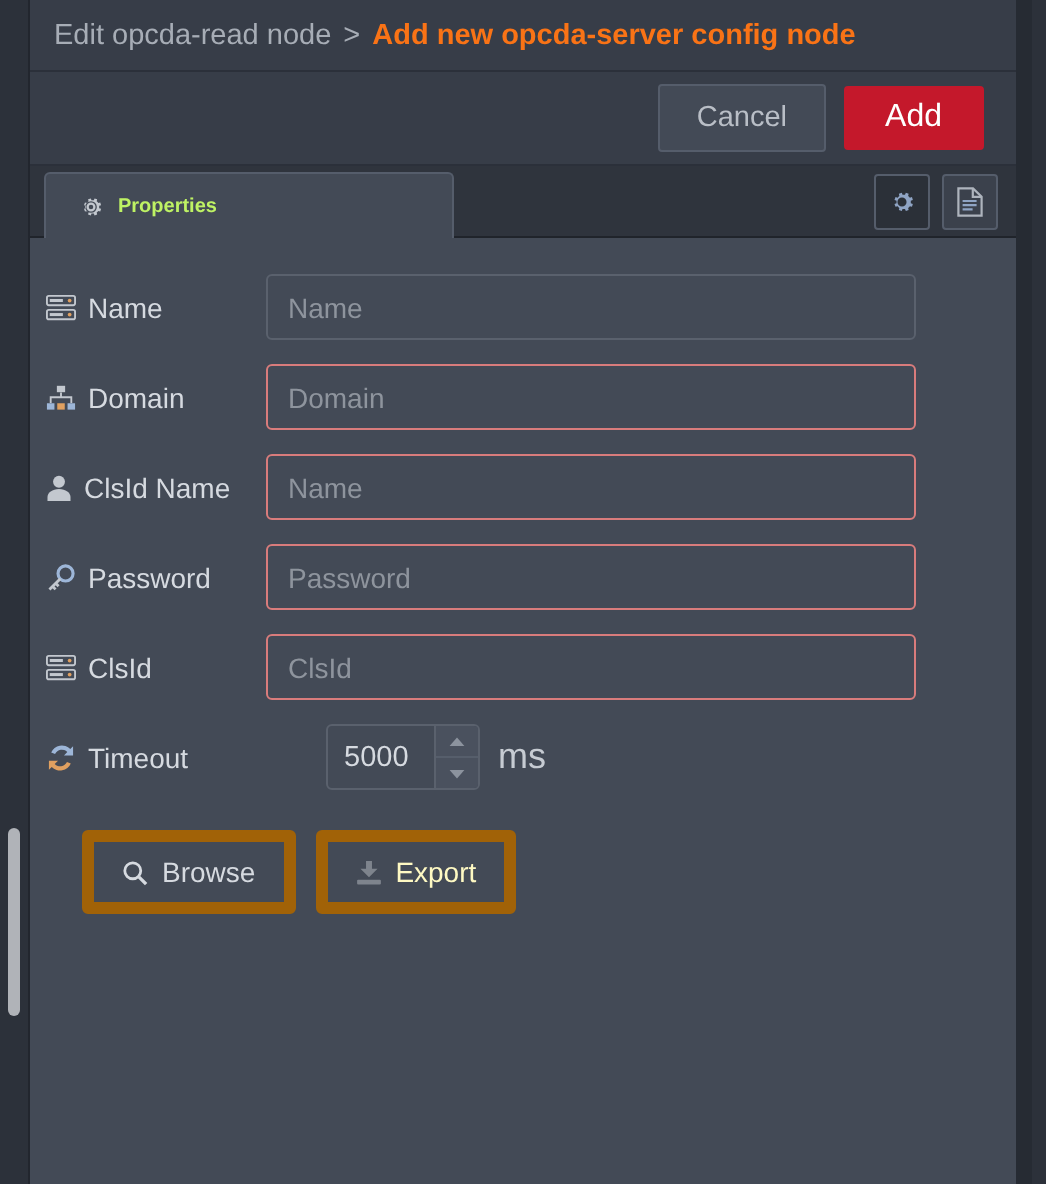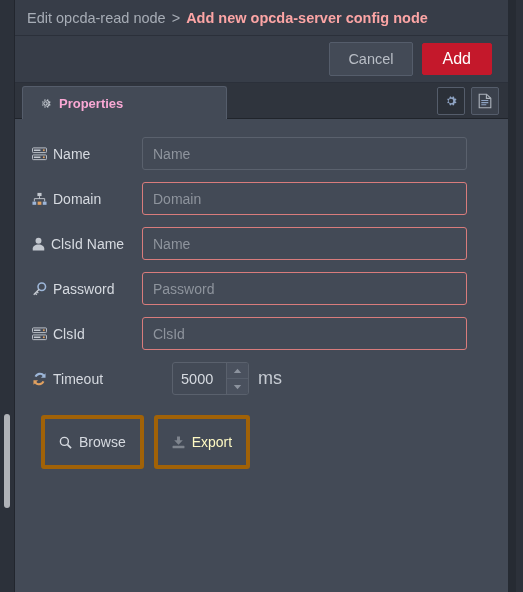--- a/index.html
+++ b/index.html
@@ -54,21 +54,21 @@
   
   .header {
     height: 36px;
     border-bottom: 1px solid #2b303a;
     display: flex; align-items: center;
     padding-left: 12px;
     background: #373d48;
   }
   .crumb-prev { color: #a7adb6; font-size: 14.5px; }
   .crumb-sep  { color: #a7adb6; font-size: 14.5px; margin: 0 6px; }
-  .crumb-cur  { color: #fca5a5; font-size: 14.5px; font-weight: bold; }
+  .crumb-cur  { color: #f97316; font-size: 14.5px; font-weight: bold; }
 
   
   .actionbar {
     height: 47px;
     border-bottom: 1px solid #2b303a;
     display: flex; align-items: center; justify-content: flex-end;
     padding-right: 16px;
     gap: 9px;
     background: #373d48;
   }
@@ -104,21 +104,21 @@
     background: #434a56;
     border: 1px solid #555d6b;
     border-bottom: none;
     border-radius: 3px 3px 0 0;
     display: flex; align-items: center;
     padding-left: 16px;
     gap: 7px;
     cursor: pointer;
   }
   .tab-label {
-    color: #f9a8d4; font-size: 13px; font-weight: bold;
+    color: #bef264; font-size: 10px; font-weight: bold;
   }
   .tabtools {
     position: absolute; right: 9px; top: 4px;
     display: flex; gap: 6px;
   }
   .tool-btn {
     width: 28px; height: 28px;
     display: flex; align-items: center; justify-content: center;
     border: 1px solid #555d6b;
     border-radius: 2px;
@@ -129,21 +129,21 @@
 
   
   .form {
     padding: 18px 0 0 0;
     background: #434a56;
     height: calc(592px - 36px - 47px - 36px);
   }
   .row {
     display: flex; align-items: center;
     margin-bottom: 12px;
-    padding-left: 17px;
+    padding-left: 8px;
   }
   .lbl {
     width: 110px;
     color: #d6dae0;
     font-size: 14px;
     display: flex; align-items: center; gap: 6px;
     flex: 0 0 110px;
   }
   .field {
     width: 325px; height: 33px;
@@ -199,25 +199,25 @@
 
   
   .btnrow {
     display: flex; gap: 10px;
     padding-left: 26px;
     margin-top: 20px;
   }
   .sbtn {
     display: flex; align-items: center; gap: 7px;
     background: #434a56;
-    border: 4px solid #a16207;
+    border: 6px solid #a16207;
     border-radius: 3px;
     color: #d6dae0;
     font-size: 14px;
-    padding: 15px 14px;
+    padding: 7px 14px;
     cursor: pointer;
   }
   .sbtn.disabled { color: #fef9c3; cursor: default; }
 
   svg { display: block; }
 </style>
 </head>
 <body>
 
 <div id="root">

